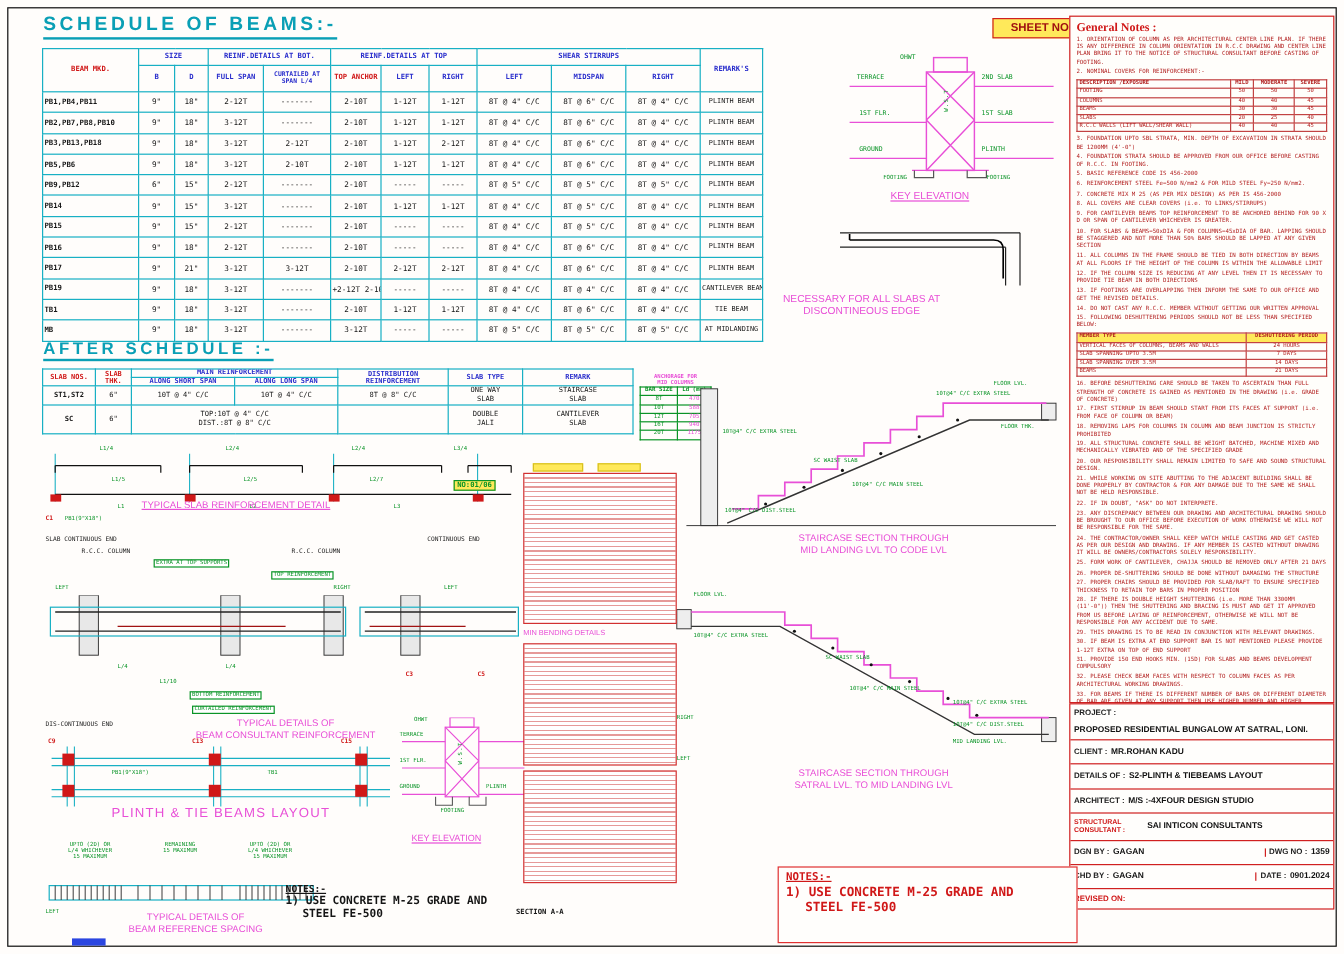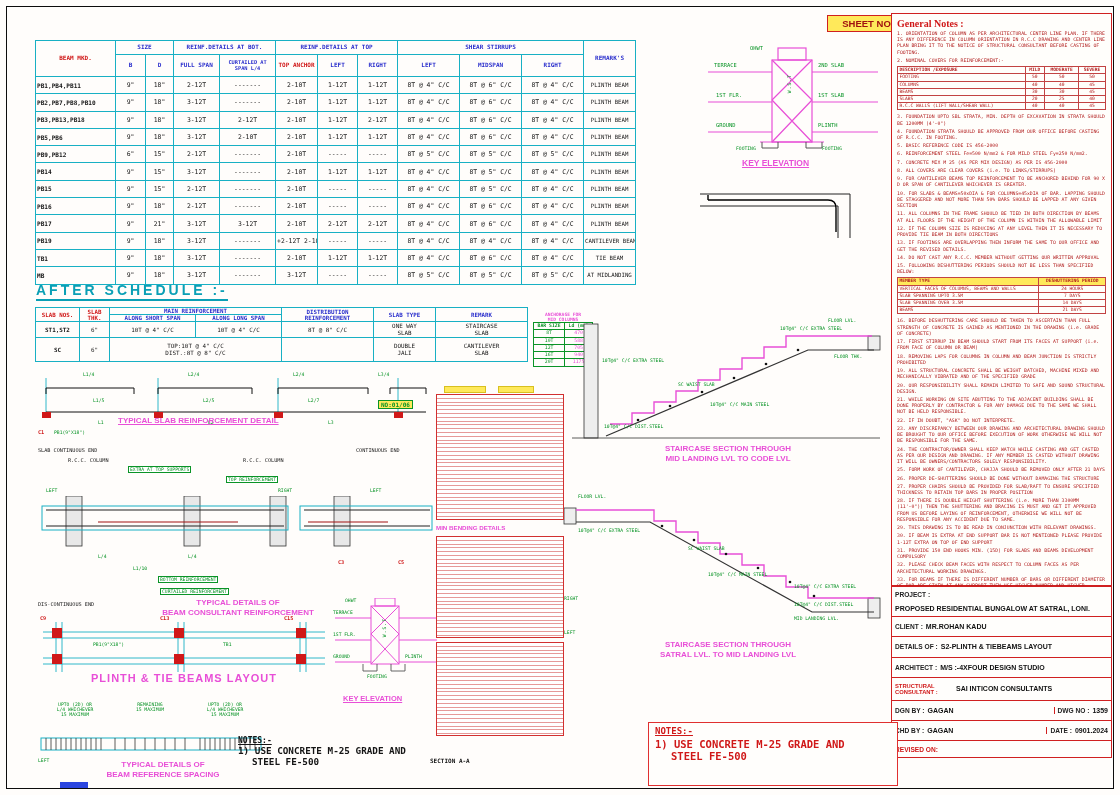--- a/index.html
+++ b/index.html
@@ -38,38 +38,39 @@
   table.mini th,table.mini td{border:.7px solid #c24343;padding:0 1.5px;text-align:center;line-height:1.35}
   table.mini th{font-weight:bold}
   table.mini .l{text-align:left}
   table.mini th.hl{background:#ffe95a}
   .lbl{position:absolute;white-space:nowrap;line-height:1.1}
   .g5{font-size:4.7px;color:#0a9427}
   .g6{font-size:5.4px;color:#0a9427}
   .k5{font-size:5.2px;color:#222}
   .r5{font-size:5.2px;color:#d01818;font-weight:bold}
   .grnbox{border:.7px solid #0a9427;padding:0 1px;background:#fff}
-  .dtitle{font-family:"Liberation Sans",sans-serif;font-weight:bold;color:#e84fd7;text-align:center;line-height:1.2}
+  .dtitle{font-family:"Liberation Sans",sans-serif;font-weight:normal;color:#e84fd7;text-align:center;line-height:1.2}
   .vert{writing-mode:vertical-rl;transform:rotate(180deg);letter-spacing:1px}
   .redbox{position:absolute;left:0;width:126px;border:.9px solid #d23030;
           background:repeating-linear-gradient(180deg,#fff 0 2.8px,rgba(205,55,55,.5) 2.8px 3.8px)}
   .chip{position:absolute;height:5px;background:#ffe95a;border:.5px solid #d8c020}
   .tb{border:1.4px solid #d02020;background:#fffefc;font-family:"Liberation Sans",sans-serif}
   .tb .row{border-bottom:1px solid #d02020;padding:1px 3px;display:flex;align-items:center}
   .tb .lab{font-size:6.6px;font-weight:bold;color:#222;margin-right:3px;white-space:nowrap}
   .tb .lab.red{color:#d01818}
   .tb .val{font-size:7px;font-weight:bold;color:#111}
   .notesbox{border:1.7px solid #e03030;padding:3px 6px;background:#fffefc}
 </style>
 </head>
 <body>
 
 <div id="sheet">
   <div class="frame"></div>
 
+  <div class="abs schtitle" style="left:36px;top:12px;font-size:16px">SCHEDULE OF BEAMS:-</div>
   <table class="abs cad beamtbl" style="left:35px;top:40px">
     <colgroup>
         <col style="width:80px">
         <col style="width:30px">
         <col style="width:28px">
         <col style="width:46px">
         <col style="width:56px">
         <col style="width:42px">
         <col style="width:40px">
         <col style="width:40px">
@@ -529,20 +530,24 @@
   <svg class="abs" style="left:698px;top:172px" width="172" height="70">
     <g stroke="#222" fill="none" stroke-width="1">
       <path d="M2 22 H152 M2 34 H140"></path>
       <path d="M152 22 V66 M140 34 V66"></path>
     </g>
     <g stroke="#000" fill="none" stroke-width="1.4">
       <path d="M10 28 v-5 M10 28 H130 q8 0 8 8 V60"></path>
     </g>
   </svg>
 
+  <div class="abs dtitle" style="left:618px;top:244px;width:200px;font-size:8.5px">
+    <div>NECESSARY FOR ALL SLABS AT</div>
+    <div>DISCONTINEOUS EDGE</div>
+  </div>
 
   <div class="abs" style="left:562px;top:298px;width:326px;height:178px">
     <svg width="326" height="142">
       <rect x="22" y="26" width="14" height="114" fill="#eee" stroke="#333" stroke-width=".8"></rect>
       <rect x="306" y="38" width="12" height="14" fill="#eee" stroke="#333" stroke-width=".8"></rect>
       <polyline points="48,126 70,126 70,115 92,115 92,104 114,104 114,93 136,93 136,82 158,82 158,71 180,71 180,60 202,60 202,49 224,49 224,38 310,38" fill="none" stroke="#e84fd7" stroke-width="1.4"></polyline>
       <path d="M44 138 L246 52 H312" fill="none" stroke="#333" stroke-width="1.2"></path>
       <path d="M10 140 H318" stroke="#333" stroke-width=".8"></path>
       <g fill="#111">
           <circle cx="76" cy="122" r="1.3"></circle>

